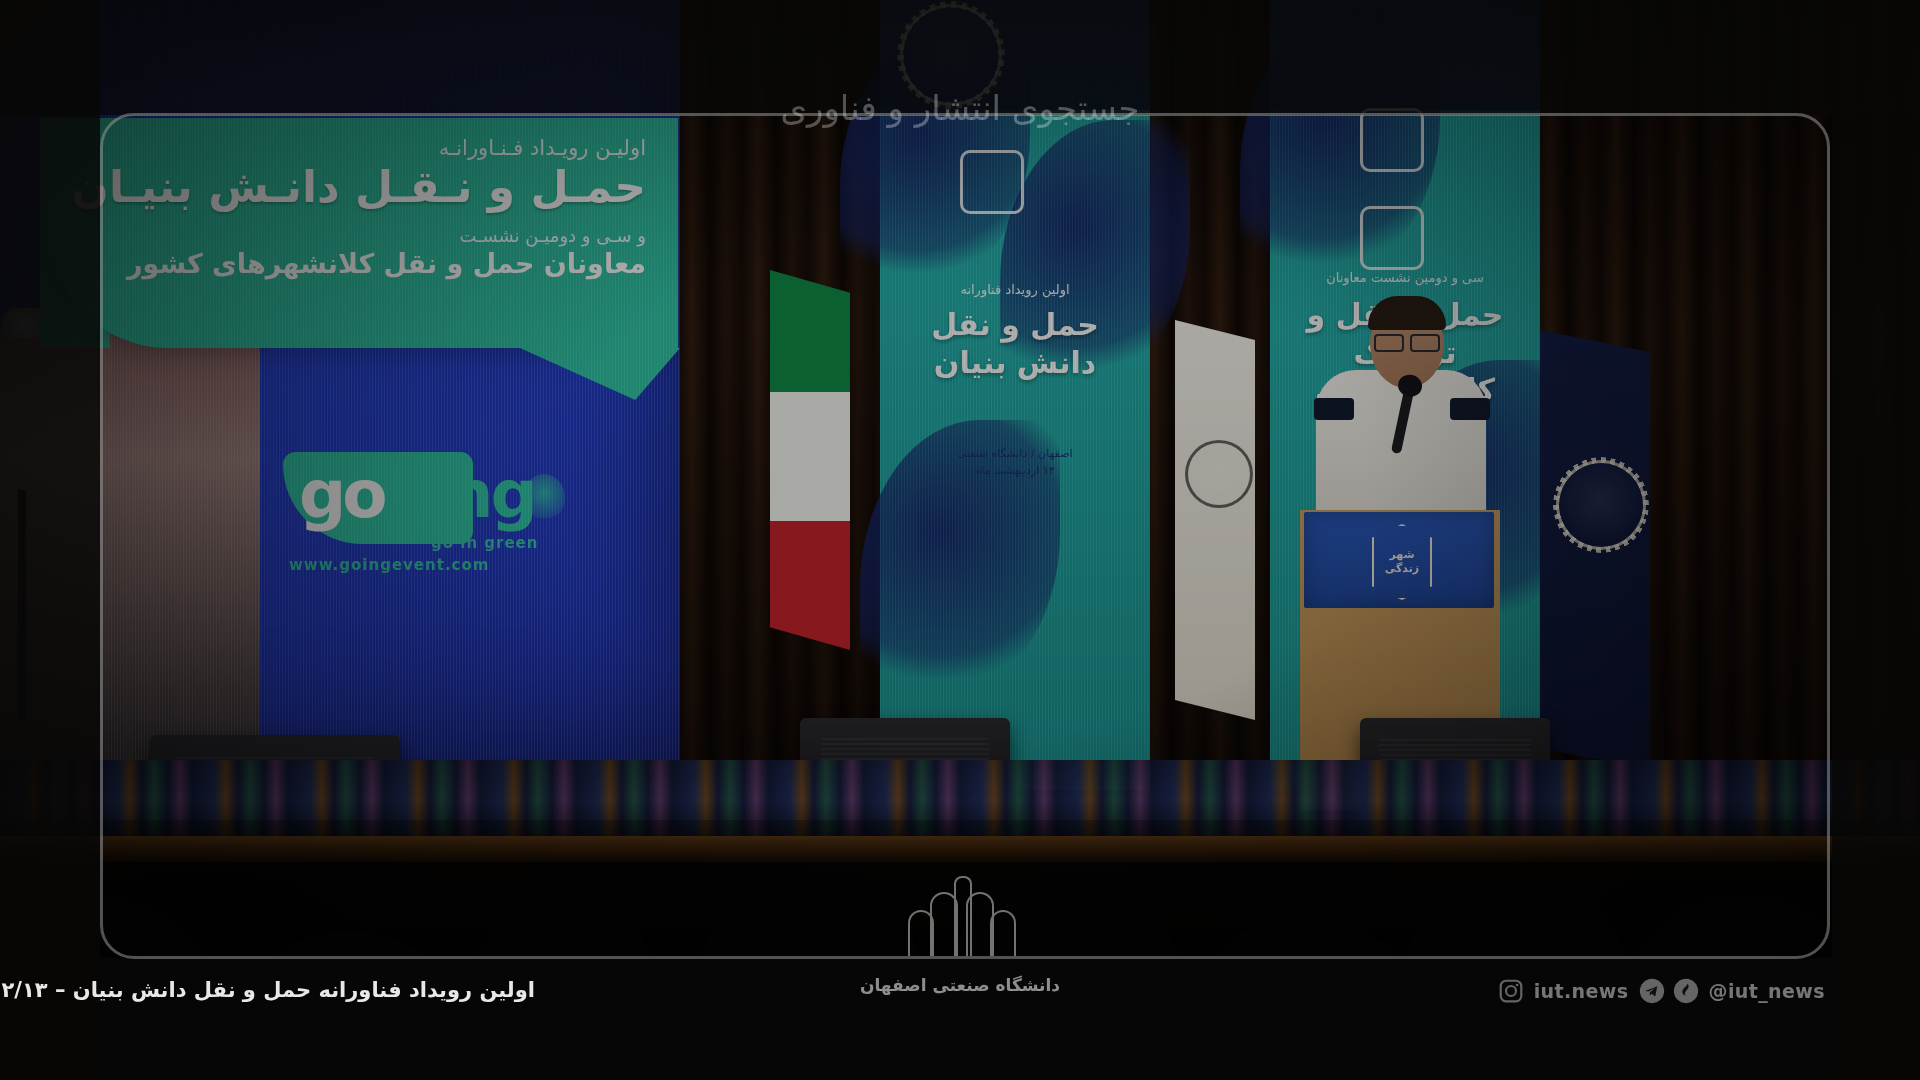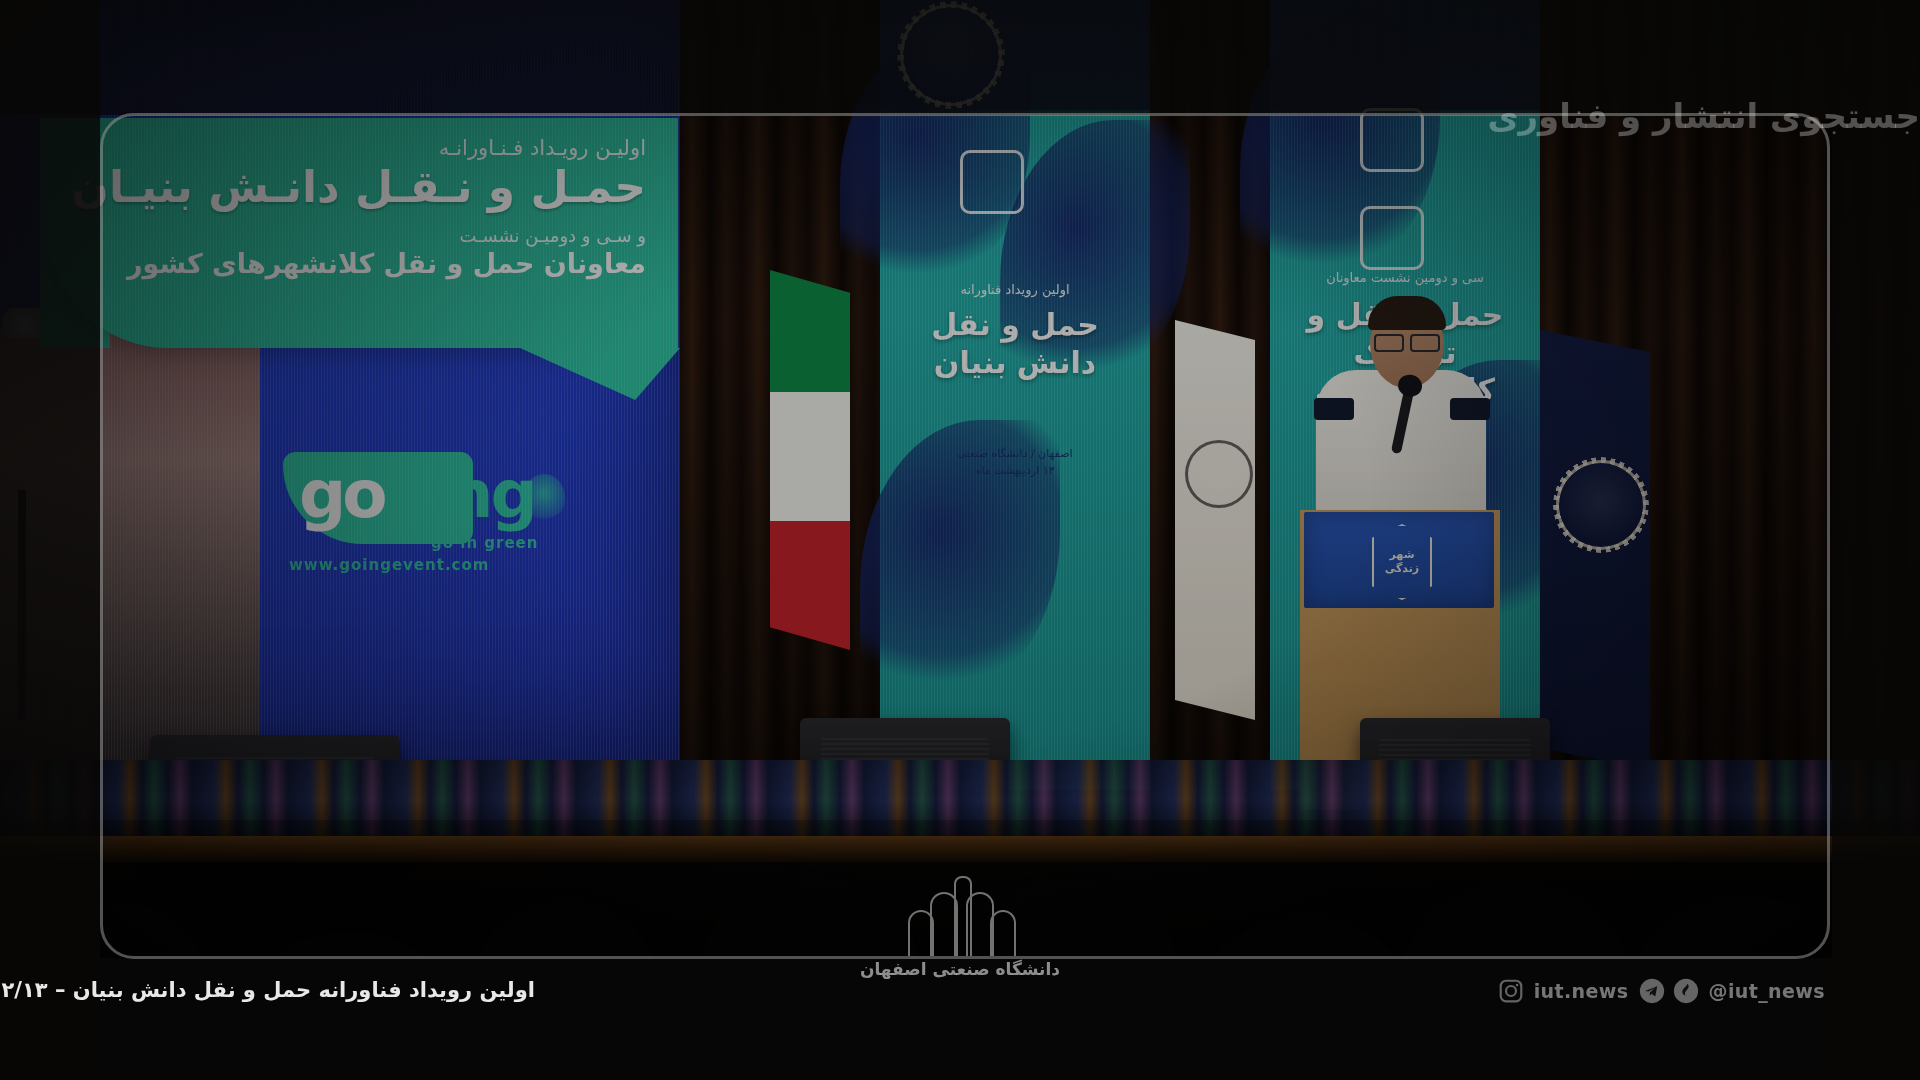--- a/index.html
+++ b/index.html
@@ -148,22 +148,22 @@
   
   .frame-mask{position:absolute;inset:0;pointer-events:none;}
   .frame-mask .top{position:absolute;left:0;top:0;width:1920px;height:115px;background:rgba(8,7,6,.80);}
   .frame-mask .bottom{position:absolute;left:0;top:958px;width:1920px;height:122px;background:rgba(8,7,6,.92);}
   .frame-mask .left{position:absolute;left:0;top:0;width:100px;height:1080px;background:rgba(8,7,6,.84);}
   .frame-mask .right{position:absolute;left:1832px;top:0;width:88px;height:1080px;background:rgba(8,7,6,.84);}
   .frame-line{position:absolute;left:100px;top:113px;width:1730px;height:846px;
     border:3px solid rgba(150,150,150,.55);border-radius:34px;box-sizing:border-box;pointer-events:none;}
 
   
-  .watermark-top{position:absolute;left:0;top:96px;width:1920px;
-    direction:rtl;color:rgba(255,255,255,.30);font-size:34px;font-weight:bold;letter-spacing:2px;
+  .watermark-top{position:absolute;left:0;top:88px;width:1920px;text-align:center;
+    direction:rtl;color:rgba(255,255,255,.30);font-size:34px;font-weight:normal;letter-spacing:2px;
     pointer-events:none;}
 
   .caption{position:absolute;right:1385px;top:978px;direction:rtl;color:#e8e8e8;
     font-size:21px;font-weight:bold;letter-spacing:.5px;white-space:nowrap;}
 
   .pr-block{position:absolute;left:0;top:870px;width:1920px;text-align:center;pointer-events:none;}
   .pr-logo{margin:0 auto;width:120px;height:86px;position:relative;opacity:.55;}
   .pr-logo .col{position:absolute;bottom:0;border:2px solid #cfcfcf;border-bottom:none;}
   .pr-text{direction:rtl;color:rgba(225,225,225,.62);font-size:17px;line-height:1.55;margin-top:6px;font-weight:bold;}
 
@@ -325,21 +325,21 @@
   <div class="caption">اولین رویداد فناورانه حمل و نقل دانش بنیان – ۱۴۰۲/۰۲/۱۳</div>
 
   <div class="pr-block">
     <div class="pr-logo">
       <div class="col" style="left:8px;bottom:0;width:22px;height:44px;border-radius:14px 14px 0 0;"></div>
       <div class="col" style="left:30px;bottom:0;width:24px;height:62px;border-radius:14px 14px 0 0;"></div>
       <div class="col" style="left:54px;bottom:0;width:14px;height:78px;border-radius:8px 8px 0 0;"></div>
       <div class="col" style="left:66px;bottom:0;width:24px;height:62px;border-radius:14px 14px 0 0;"></div>
       <div class="col" style="left:90px;bottom:0;width:22px;height:44px;border-radius:14px 14px 0 0;"></div>
     </div>
-    <div class="pr-text" style="margin-top:0">دانشگاه صنعتی اصفهان</div>
+    <div class="pr-text" style="margin-top:16px">دانشگاه صنعتی اصفهان</div>
   </div>
 
   <div class="social">
     <span class="ico">
       <svg viewBox="0 0 24 24" width="26" height="26" fill="none" stroke="#d8d8d8" stroke-width="2">
         <rect x="2.5" y="2.5" width="19" height="19" rx="5"></rect>
         <circle cx="12" cy="12" r="4.6"></circle>
         <circle cx="17.6" cy="6.5" r="1.2" fill="#d8d8d8" stroke="none"></circle>
       </svg>
     </span>

